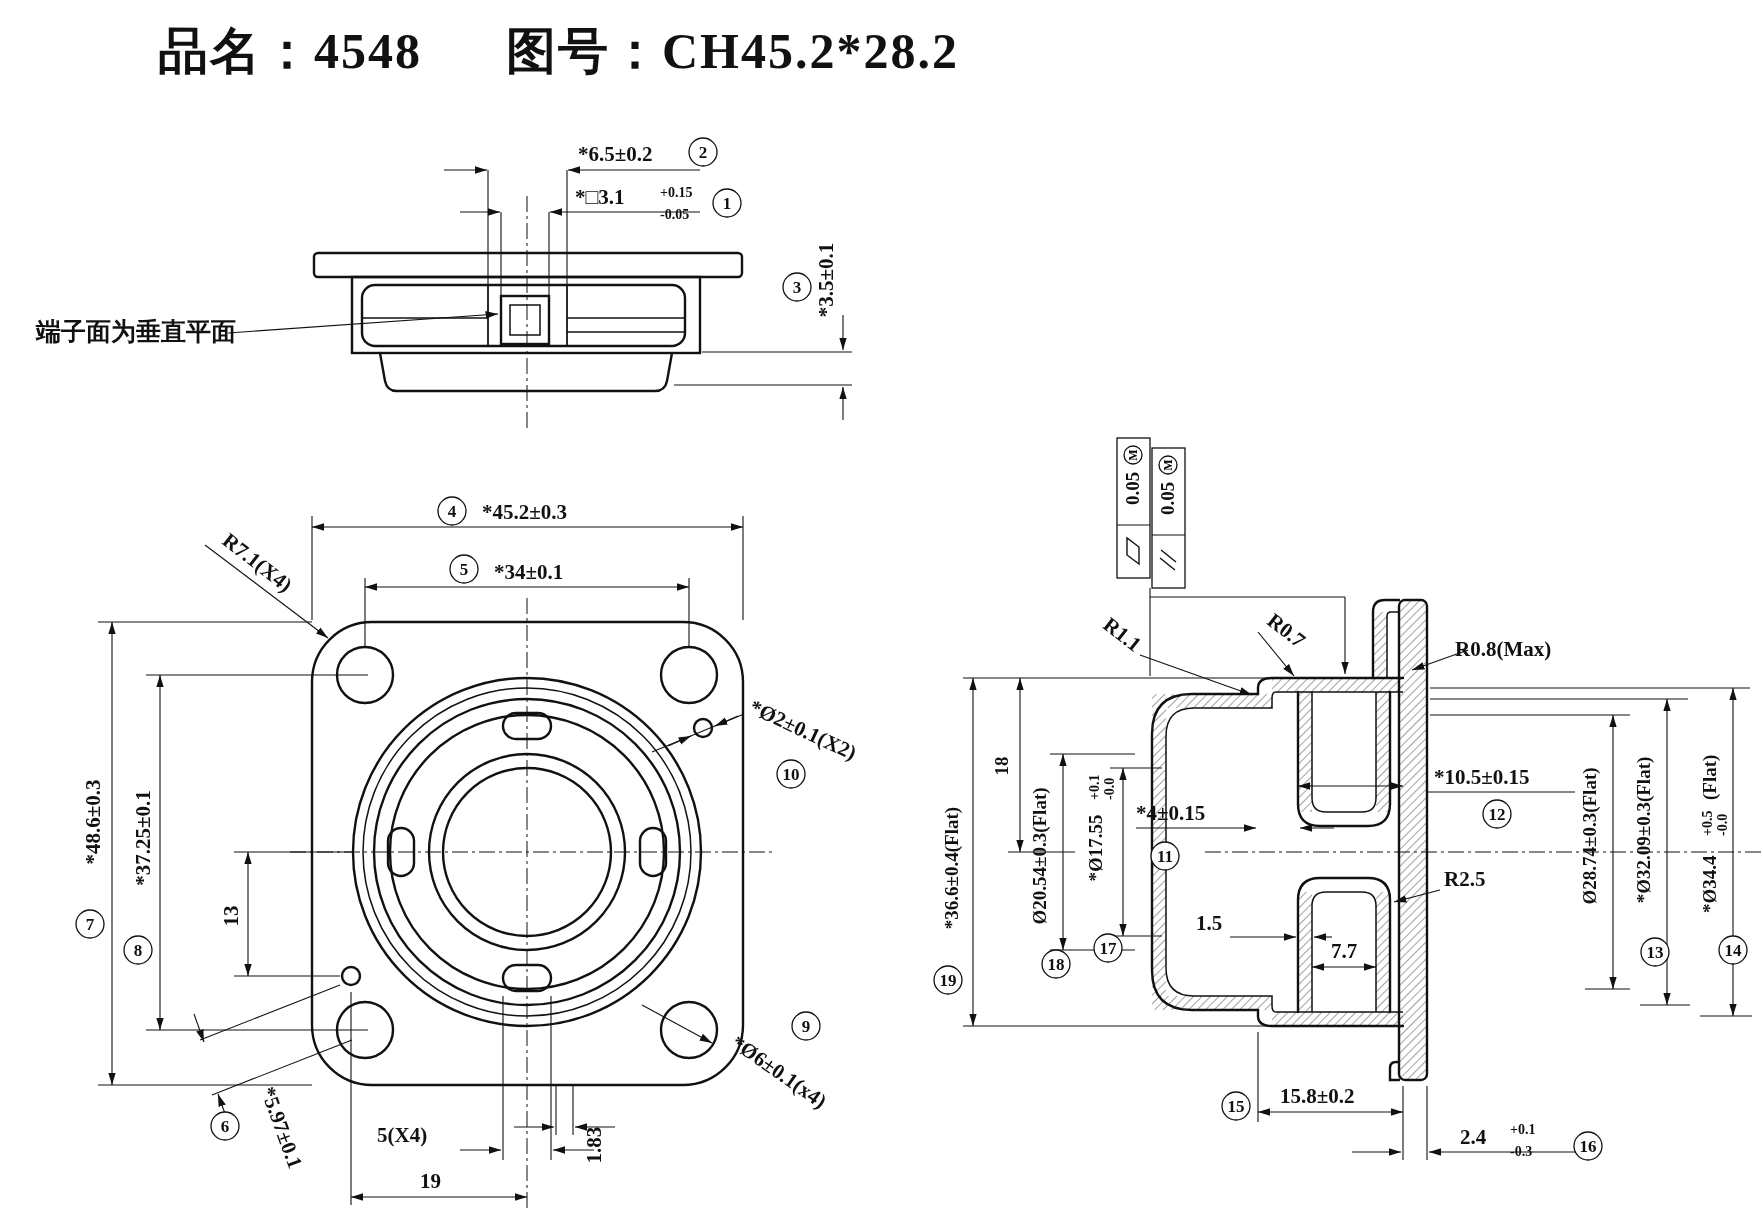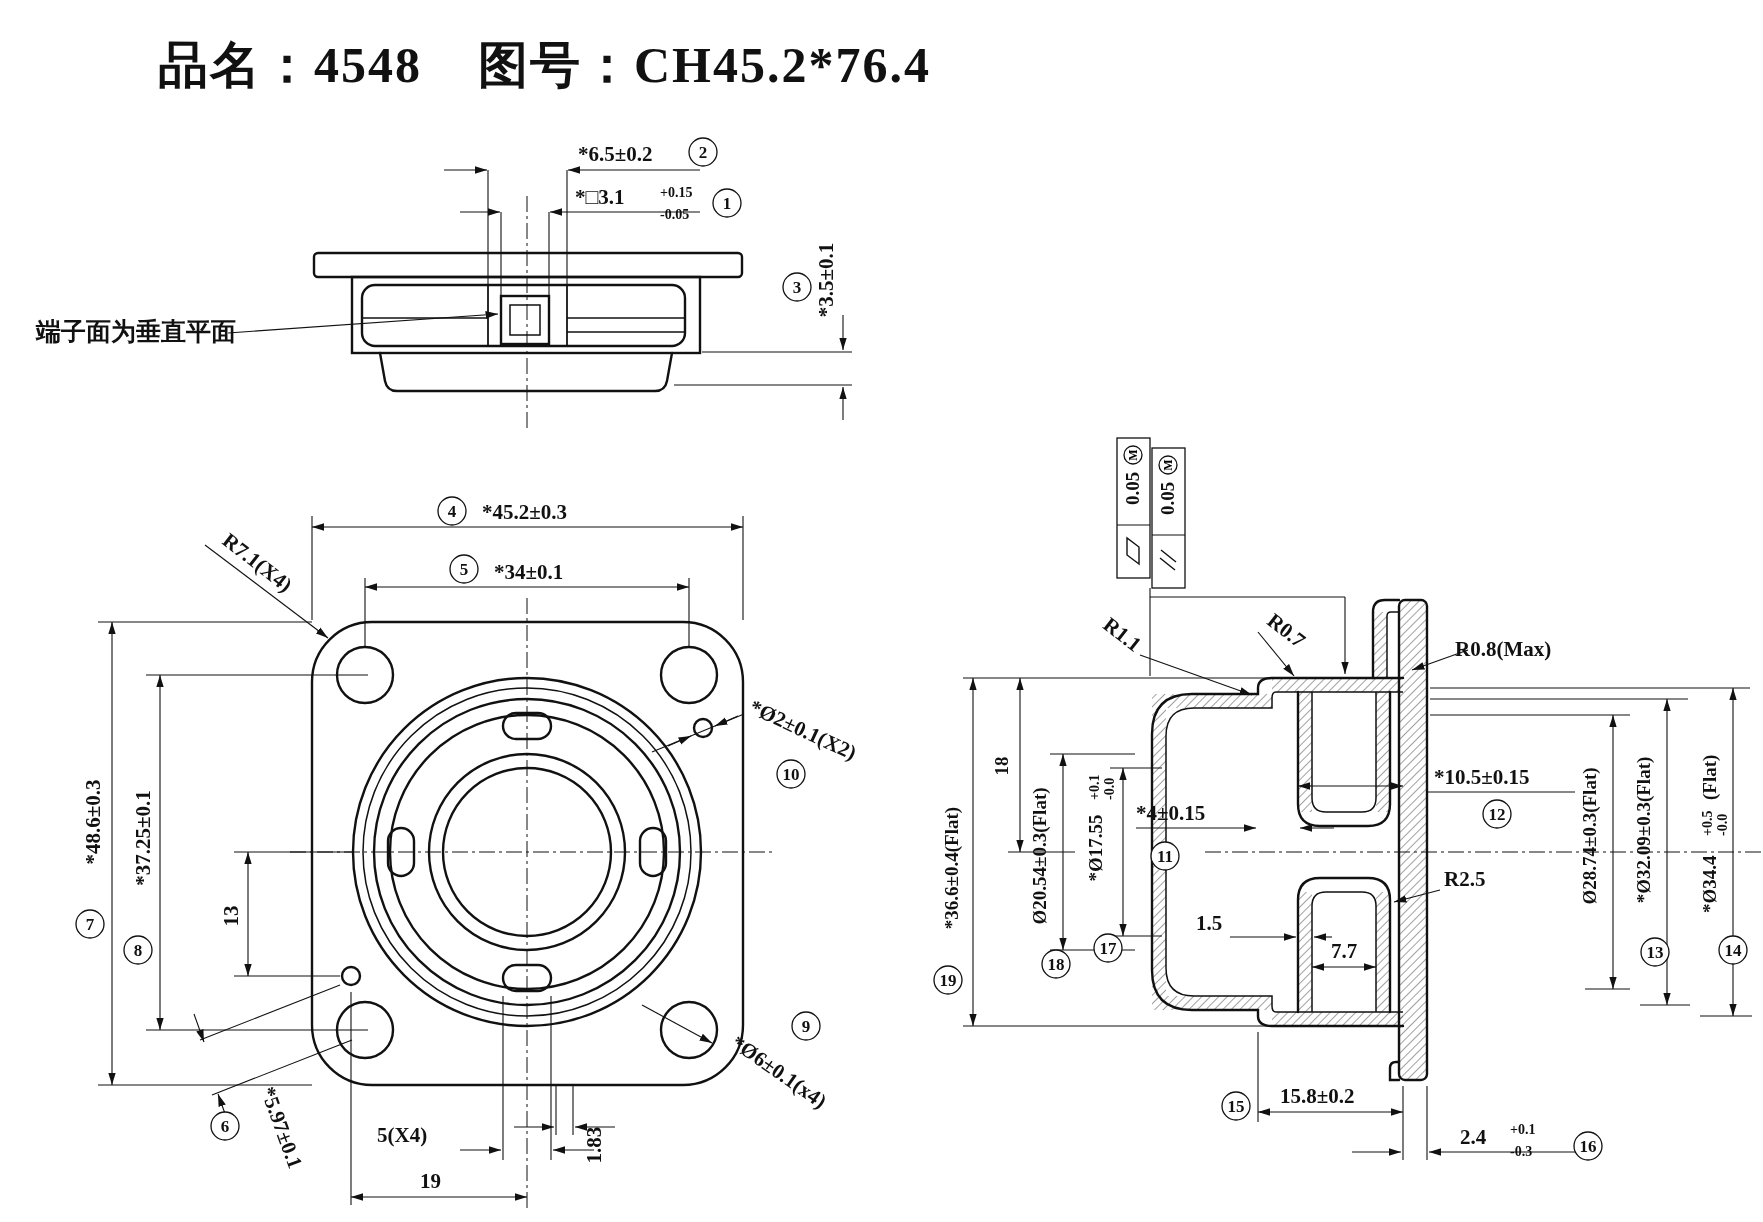--- a/index.html
+++ b/index.html
@@ -1,39 +1,39 @@
 <!DOCTYPE html>
 <html><head>
 <meta charset="utf-8">
 <style>
   html,body{margin:0;padding:0;background:#fff;}
   #page{position:relative;width:1763px;height:1222px;background:#fff;overflow:hidden;
         font-family:"Liberation Serif", serif;color:#111;}
-  #titlebar{position:absolute;left:158px;top:32px;display:flex;gap:56px;
+  #titlebar{position:absolute;left:158px;top:18px;display:flex;gap:84px;
             font-size:50px;font-weight:700;letter-spacing:2px;white-space:nowrap;align-items:flex-end;}
   svg{position:absolute;left:0;top:0;}
   .o2{stroke:#111;stroke-width:2.4;fill:none;stroke-linecap:round;}
   .o1{stroke:#111;stroke-width:1.5;fill:none;}
   .d{stroke:#111;stroke-width:1.1;fill:none;}
   .cl{stroke:#111;stroke-width:1;fill:none;stroke-dasharray:16 4 3 4;}
   .dt{font-size:21px;font-weight:700;fill:#111;}
   .ds{font-size:14px;font-weight:700;fill:#111;}
   .dr{font-size:19px;font-weight:700;fill:#111;}
   .blc{stroke:#111;stroke-width:1.3;fill:#fff;}
   .blt{font-size:17px;font-weight:700;fill:#111;text-anchor:middle;}
   .note{font-size:25px;font-weight:700;fill:#111;}
   .gbox{stroke:#111;stroke-width:1.3;fill:#fff;}
 </style>
 </head>
 <body>
 
 <div id="page">
   <div id="titlebar">
     <span>品名：4548</span>
-    <span>图号：CH45.2*76.4</span>
+    <span>图号：CH45.2*28.2</span>
   </div>
 
   <svg width="1763" height="1222" viewBox="0 0 1763 1222">
     <defs>
       <marker id="ar" viewBox="0 0 12 8" markerWidth="13" markerHeight="9" refX="11.5" refY="4" orient="auto-start-reverse" markerUnits="userSpaceOnUse">
         <path d="M0,0.5 L11.5,4 L0,7.5 Z" fill="#111"></path>
       </marker>
       <pattern id="hatch" width="6" height="6" patternUnits="userSpaceOnUse" patternTransform="rotate(45)">
         <line x1="0" y1="0" x2="0" y2="6" stroke="#444" stroke-width="1"></line>
       </pattern>

